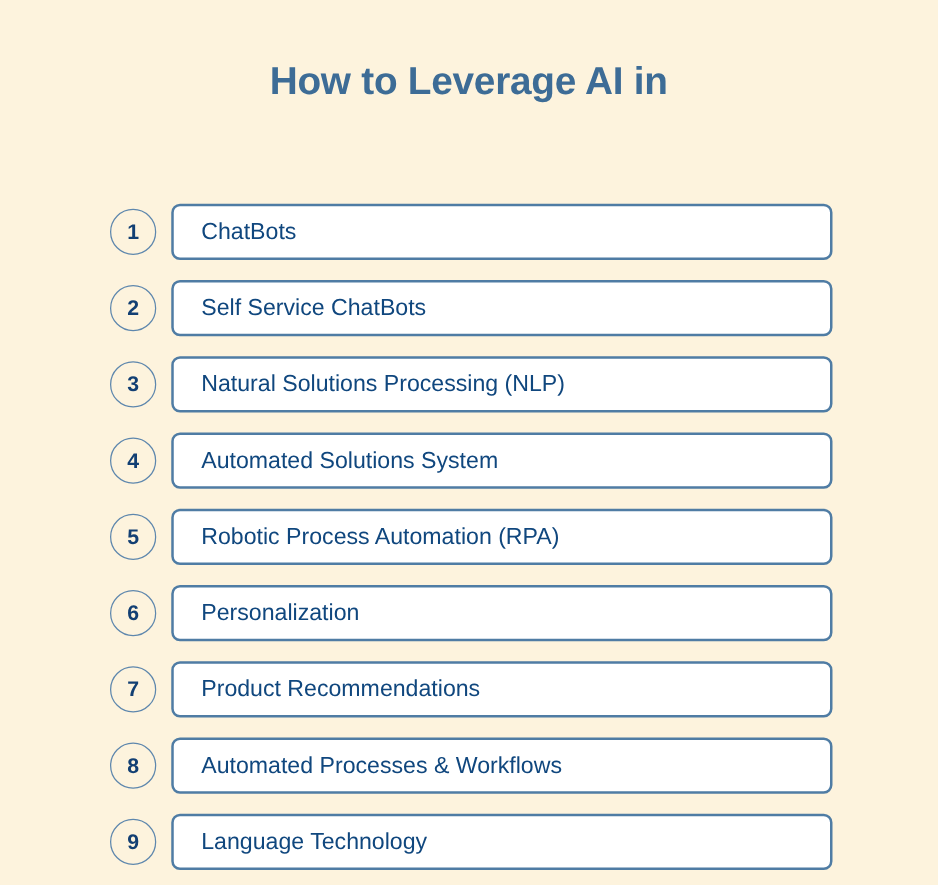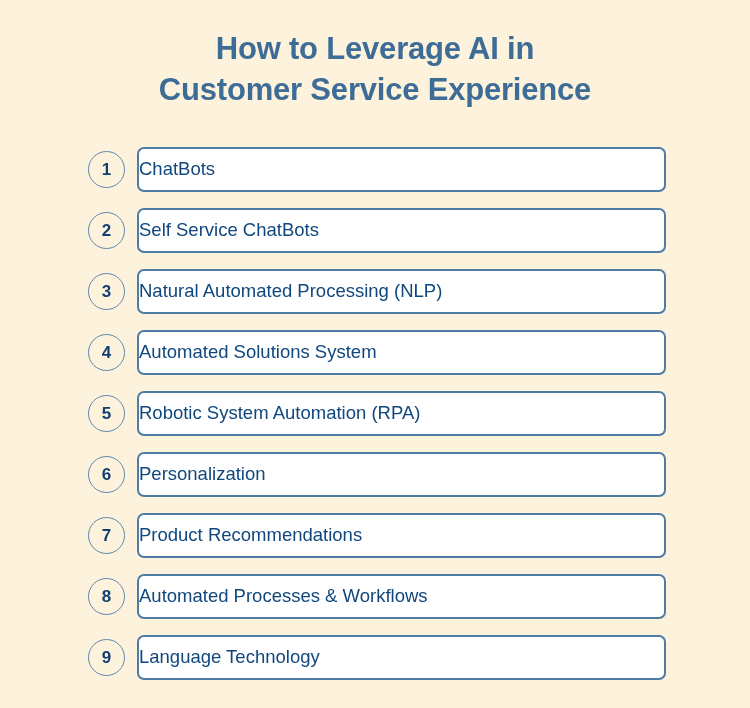--- a/index.html
+++ b/index.html
@@ -12,20 +12,21 @@
     background: #fdf3dd;
     font-family: "Liberation Sans", sans-serif;
     overflow: hidden;
   }
 
   .infographic {
     position: relative;
     width: 750px;
     height: 564px;
     box-sizing: border-box;
+    margin-top: 16px;
   }
 
   
   .title-block {
     position: absolute;
     left: 0;
     top: 28px;
     width: 750px;
     text-align: center;
   }
@@ -84,31 +85,31 @@
     border: 2px solid #4f7ca4;
     border-radius: 7px;
     box-sizing: border-box;
     display: flex;
     align-items: center;
   }
   .item-label {
     color: #10477e;
     font-size: 18.5px;
     line-height: 1;
+    padding-left: 22px;
     white-space: nowrap;
   }
 </style>
 </head>
 <body>
 
 <div class="infographic">
 
   <div class="title-block">
     <div class="title-line">How to Leverage AI in</div>
-    <div class="title-line">Customer Service Experience</div>
   </div>
 
   <div class="list">
 
     <div class="row">
       <div class="num-circle">
         <span>1</span>
       </div>
       <div class="item-box">
         <span class="item-label">ChatBots</span>
@@ -122,39 +123,39 @@
       <div class="item-box">
         <span class="item-label">Self Service ChatBots</span>
       </div>
     </div>
 
     <div class="row">
       <div class="num-circle">
         <span>3</span>
       </div>
       <div class="item-box">
-        <span class="item-label">Natural Automated Processing (NLP)</span>
+        <span class="item-label">Natural Solutions Processing (NLP)</span>
       </div>
     </div>
 
     <div class="row">
       <div class="num-circle">
         <span>4</span>
       </div>
       <div class="item-box">
         <span class="item-label">Automated Solutions System</span>
       </div>
     </div>
 
     <div class="row">
       <div class="num-circle">
         <span>5</span>
       </div>
       <div class="item-box">
-        <span class="item-label">Robotic System Automation (RPA)</span>
+        <span class="item-label">Robotic Process Automation (RPA)</span>
       </div>
     </div>
 
     <div class="row">
       <div class="num-circle">
         <span>6</span>
       </div>
       <div class="item-box">
         <span class="item-label">Personalization</span>
       </div>

